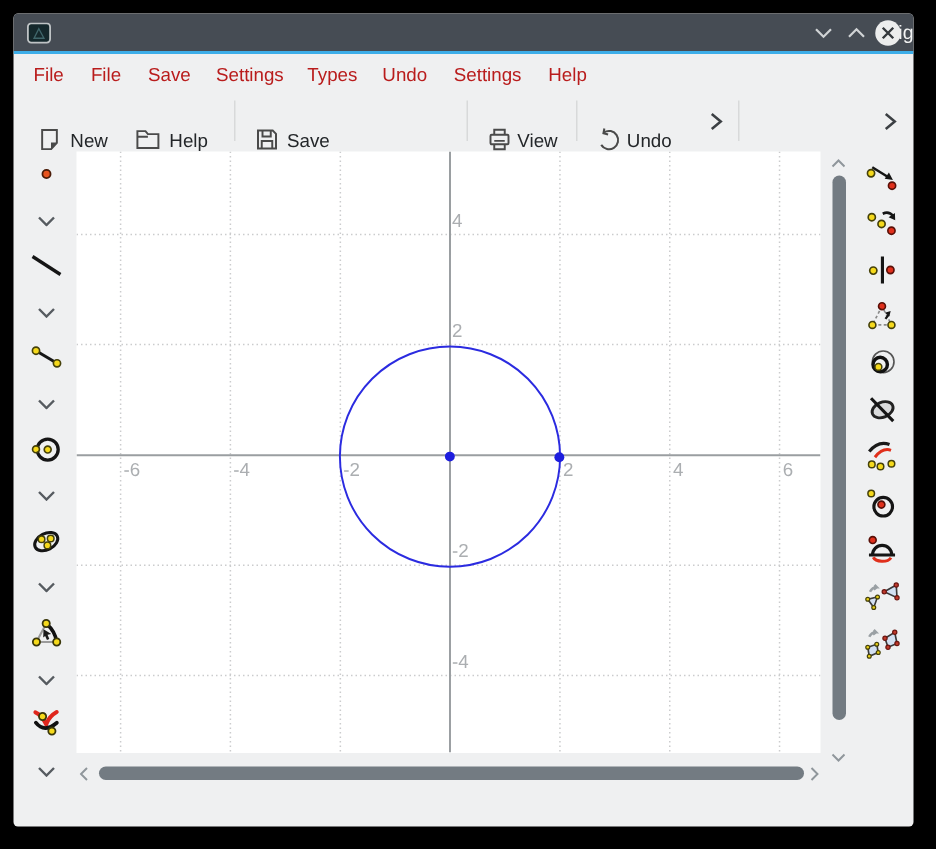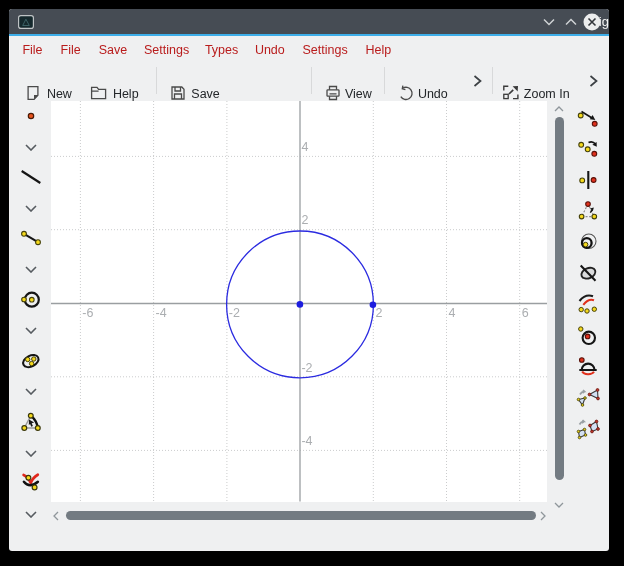--- a/index.html
+++ b/index.html
@@ -92,29 +92,20 @@
       <svg width="17" height="16" viewBox="0 0 17 16">
         <path d="M4.6 3.3 A6.1 6.1 0 1 1 2.8 11.6" fill="none" stroke="#4a4a4a" stroke-width="1.35"></path>
         <path d="M4.9 0.7 L4.3 3.8 L7.4 4.6" fill="none" stroke="#4a4a4a" stroke-width="1.35"></path>
       </svg>
       <span class="tlabel" style="margin-left:3px">Undo</span>
     </div>
     <svg class="chev" width="9" height="12" viewBox="0 0 9 12" style="left:464.4px;top:14px">
       <path d="M1.5 1 L7.5 6 L1.5 11" fill="none" stroke="#3c4044" stroke-width="1.7"></path>
     </svg>
     <div class="tsep" style="left:482.5px"></div>
-    <div class="tbtn" style="left:492.8px">
-      <svg width="18" height="17" viewBox="0 0 18 17">
-        <path d="M6.3 2.3 H1.8 V6.5 M15.9 10.5 V14.6 H11" fill="none" stroke="#3a3a3a" stroke-width="1.4"></path>
-        <rect x="1.8" y="10.3" width="4.4" height="4.3" fill="none" stroke="#3a3a3a" stroke-width="1.3"></rect>
-        <path d="M7 10 L11.2 5.8" stroke="#3a3a3a" stroke-width="1.7"></path>
-        <path d="M16 2 L15.7 7.4 L10.6 2.3 z" fill="#3a3a3a"></path>
-      </svg>
-      <span class="tlabel">Zoom In</span>
-    </div>
     <svg class="chev" width="9" height="12" viewBox="0 0 9 12" style="left:579.8px;top:14px">
       <path d="M1.5 1 L7.5 6 L1.5 11" fill="none" stroke="#3c4044" stroke-width="1.7"></path>
     </svg>
   </div>
   <div id="lefttb">
     <svg width="24" height="24" style="position:absolute;left:9.5px;top:95px" viewBox="-12 -12 24 24">
       <circle cx="0" cy="0" r="2.7" fill="#e8541e" stroke="#4a1c08" stroke-width="1.2"></circle>
     </svg>
     <svg class="lchev" width="12" height="7" style="position:absolute;left:15.5px;top:134.5px" viewBox="0 0 12 7">
       <path d="M1 1 L6 6 L11 1" fill="none" stroke="#565b60" stroke-width="1.6"></path>

